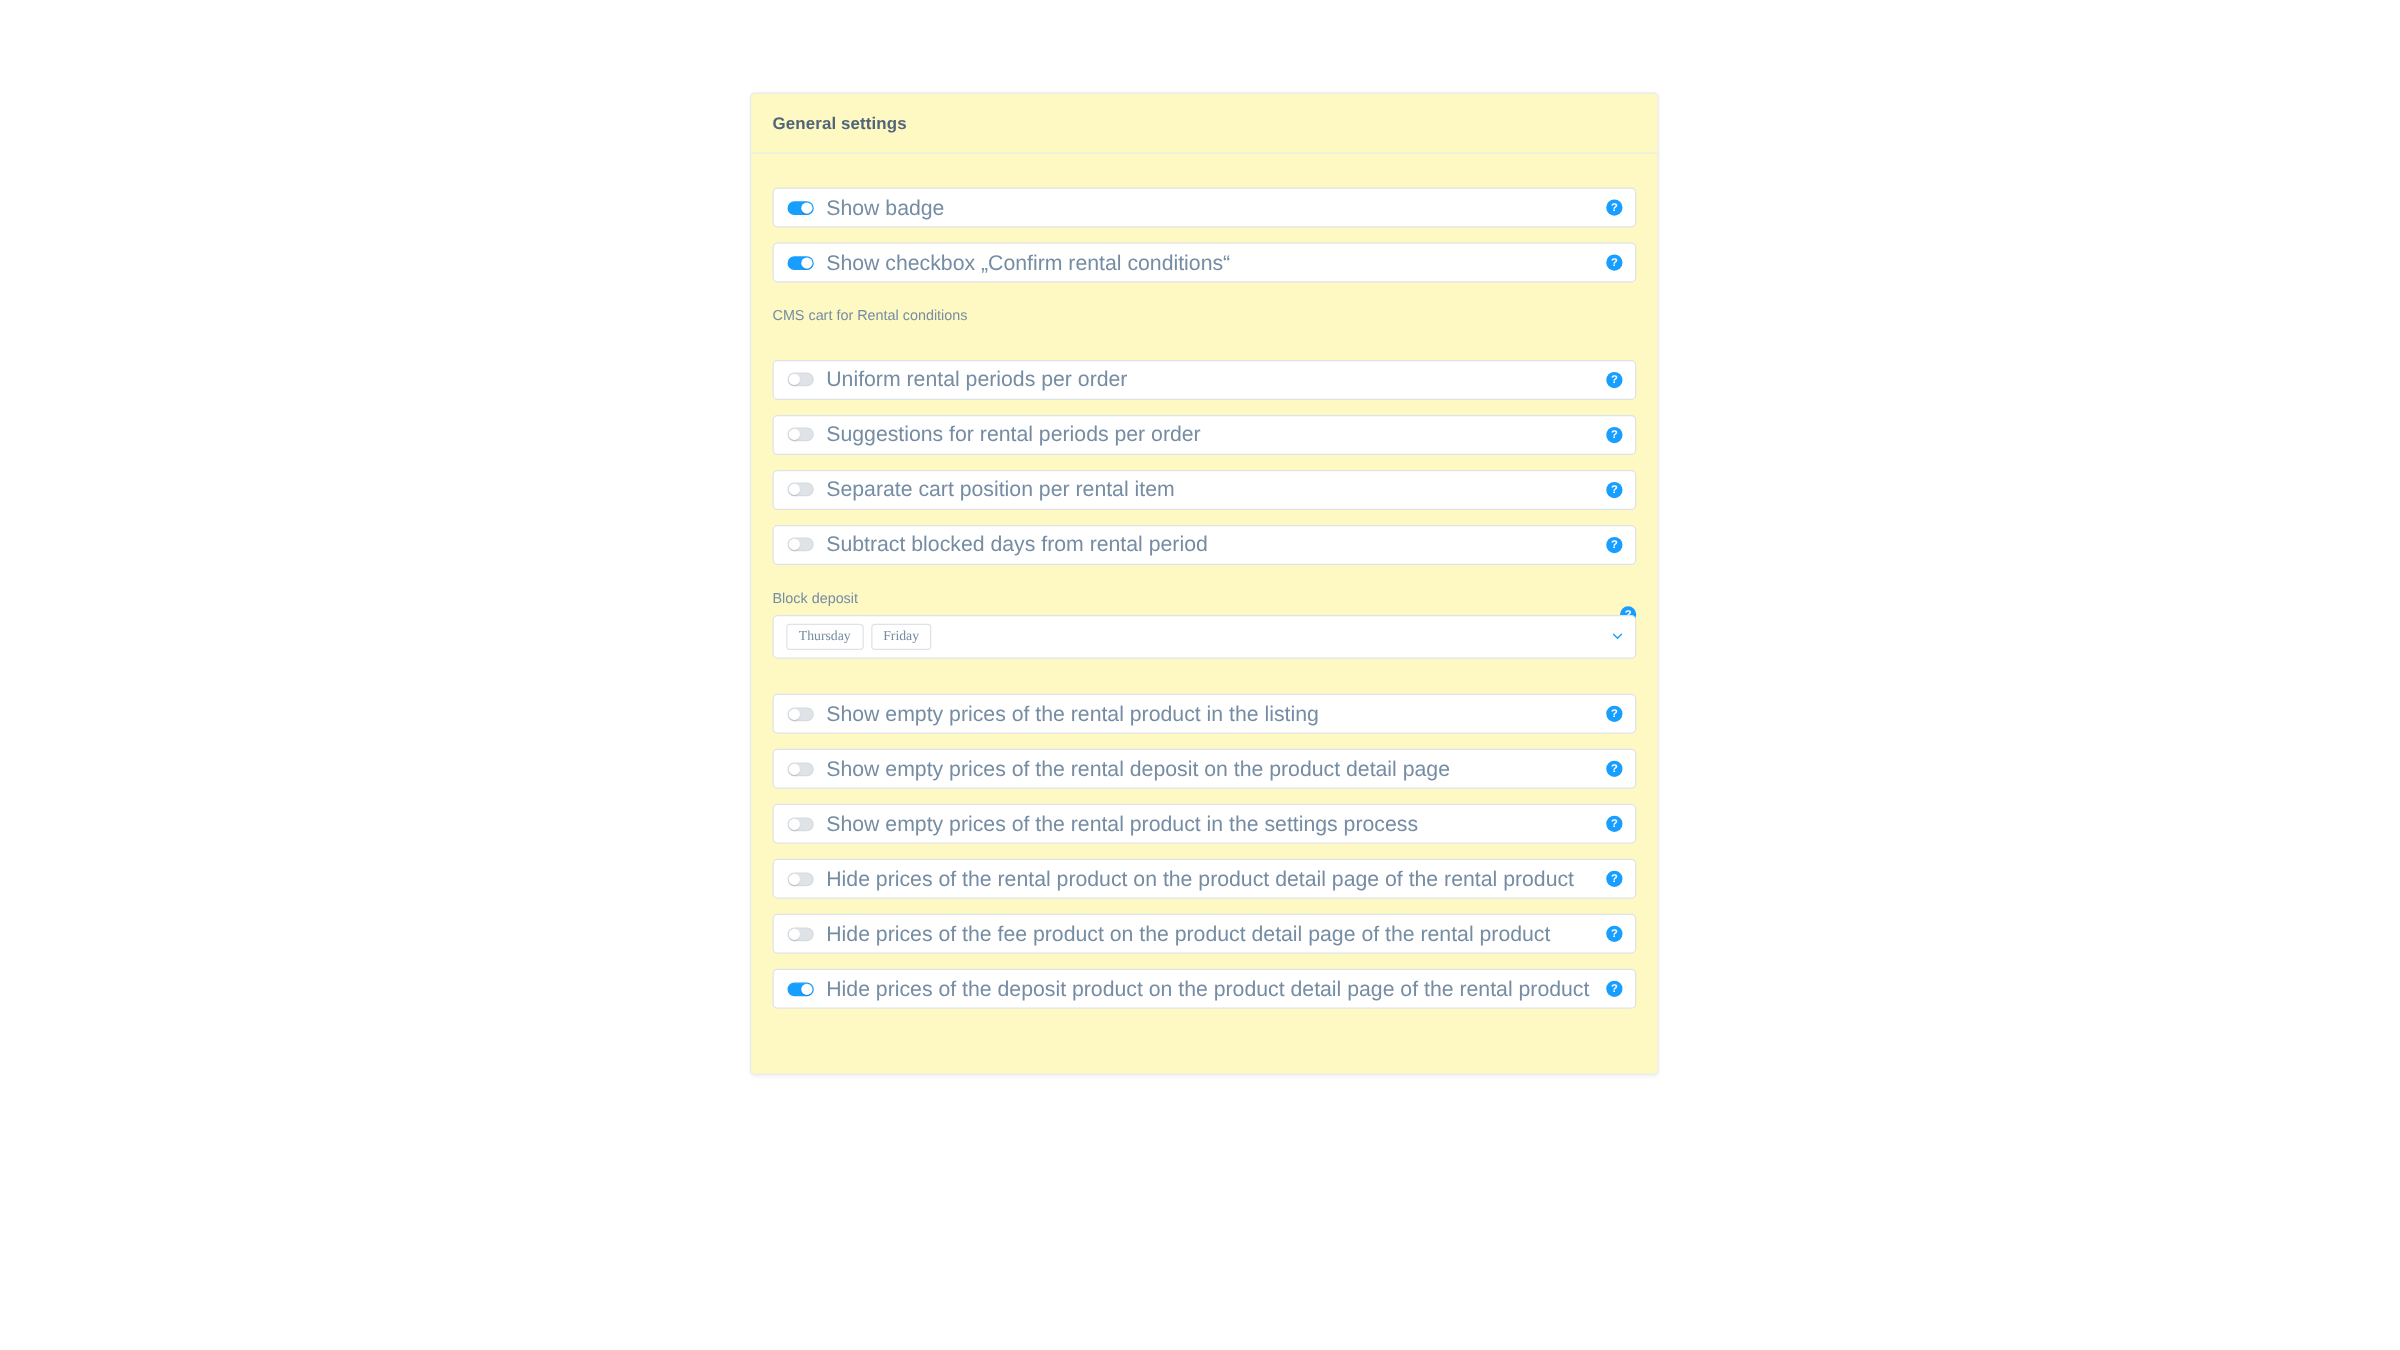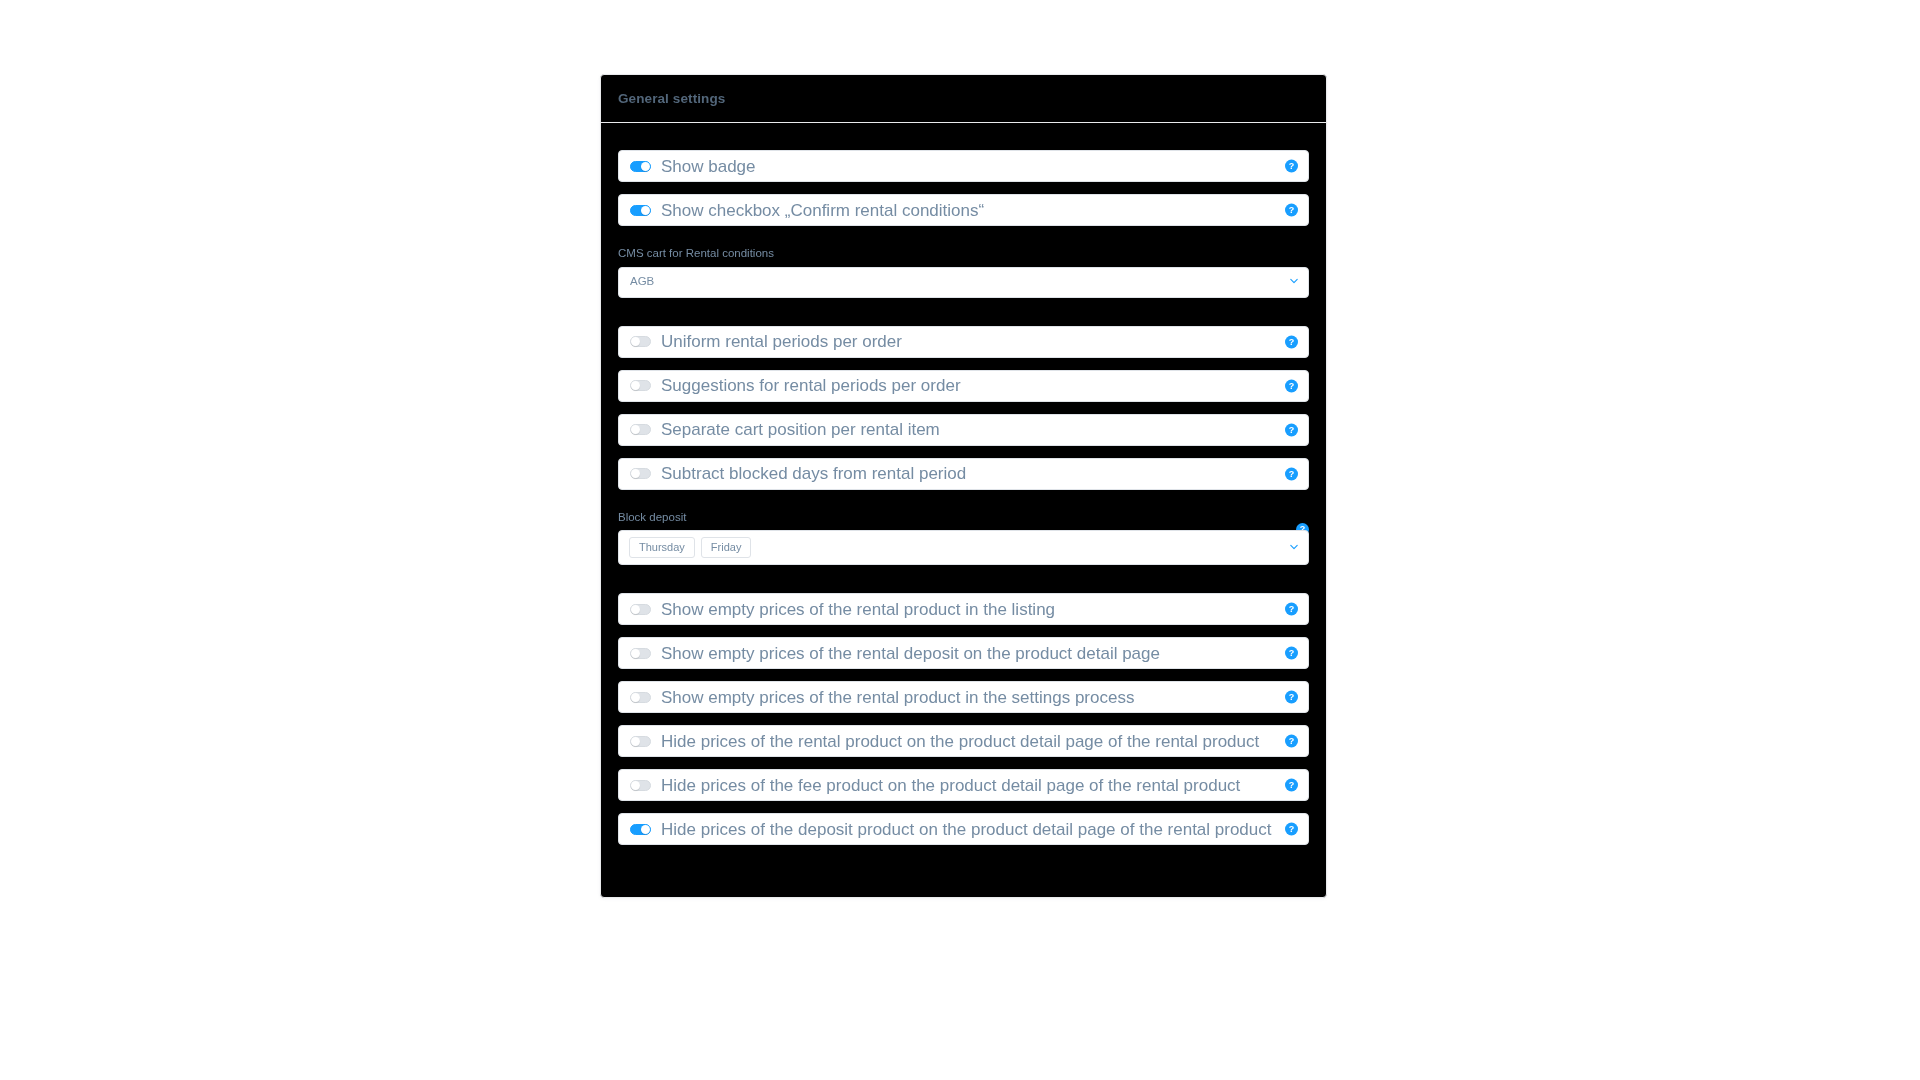--- a/index.html
+++ b/index.html
@@ -21,21 +21,21 @@
     background: #ffffff;
     overflow: hidden;
   }
 
   
   .card {
     position: absolute;
     left: 600px;
     top: 74px;
     width: 727px;
-    background: #000000;
+    background: #fef9c3;
     border: 1px solid #e9eaec;
     border-radius: 4px;
     box-shadow: 0 1px 3px rgba(120, 130, 145, 0.10);
   }
 
   .card-header {
     height: 48px;
     padding: 0 17px;
     display: flex;
     align-items: center;
@@ -173,20 +173,21 @@
     position: relative;
     min-height: 35px;
     border: 1px solid #dfe3e8;
     border-radius: 4px;
     background: #ffffff;
     display: flex;
     align-items: center;
     flex-wrap: wrap;
     gap: 6px;
     padding: 5px 28px 5px 10px;
+    font-family: Liberation Serif, serif;
   }
   .pill {
     display: inline-flex;
     align-items: center;
     justify-content: center;
     height: 21px;
     padding: 0 9px;
     border: 1px solid #dfe3e8;
     border-radius: 3px;
     background: #ffffff;
@@ -221,28 +222,20 @@
       <div class="toggle-row active">
         <span class="switch on">
             <span class="knob"></span>
           </span>
         <span class="toggle-label">Show checkbox „Confirm rental conditions“</span>
         <span class="help-icon">?</span>
       </div>
 
       <div class="field-group">
         <span class="field-label">CMS cart for Rental conditions</span>
-        <div class="select-control">
-          <span class="select-value">AGB</span>
-          <span class="chevron">
-            <svg width="8" height="8" viewBox="0 0 10 10">
-                <path d="M1 3 L5 7 L9 3" fill="none" stroke="#189eff" stroke-width="1.4" stroke-linecap="round" stroke-linejoin="round"></path>
-              </svg>
-          </span>
-        </div>
       </div>
 
       <div class="spacer-16"></div>
 
       <div class="toggle-row">
         <span class="switch">
             <span class="knob"></span>
           </span>
         <span class="toggle-label">Uniform rental periods per order</span>
         <span class="help-icon">?</span>

